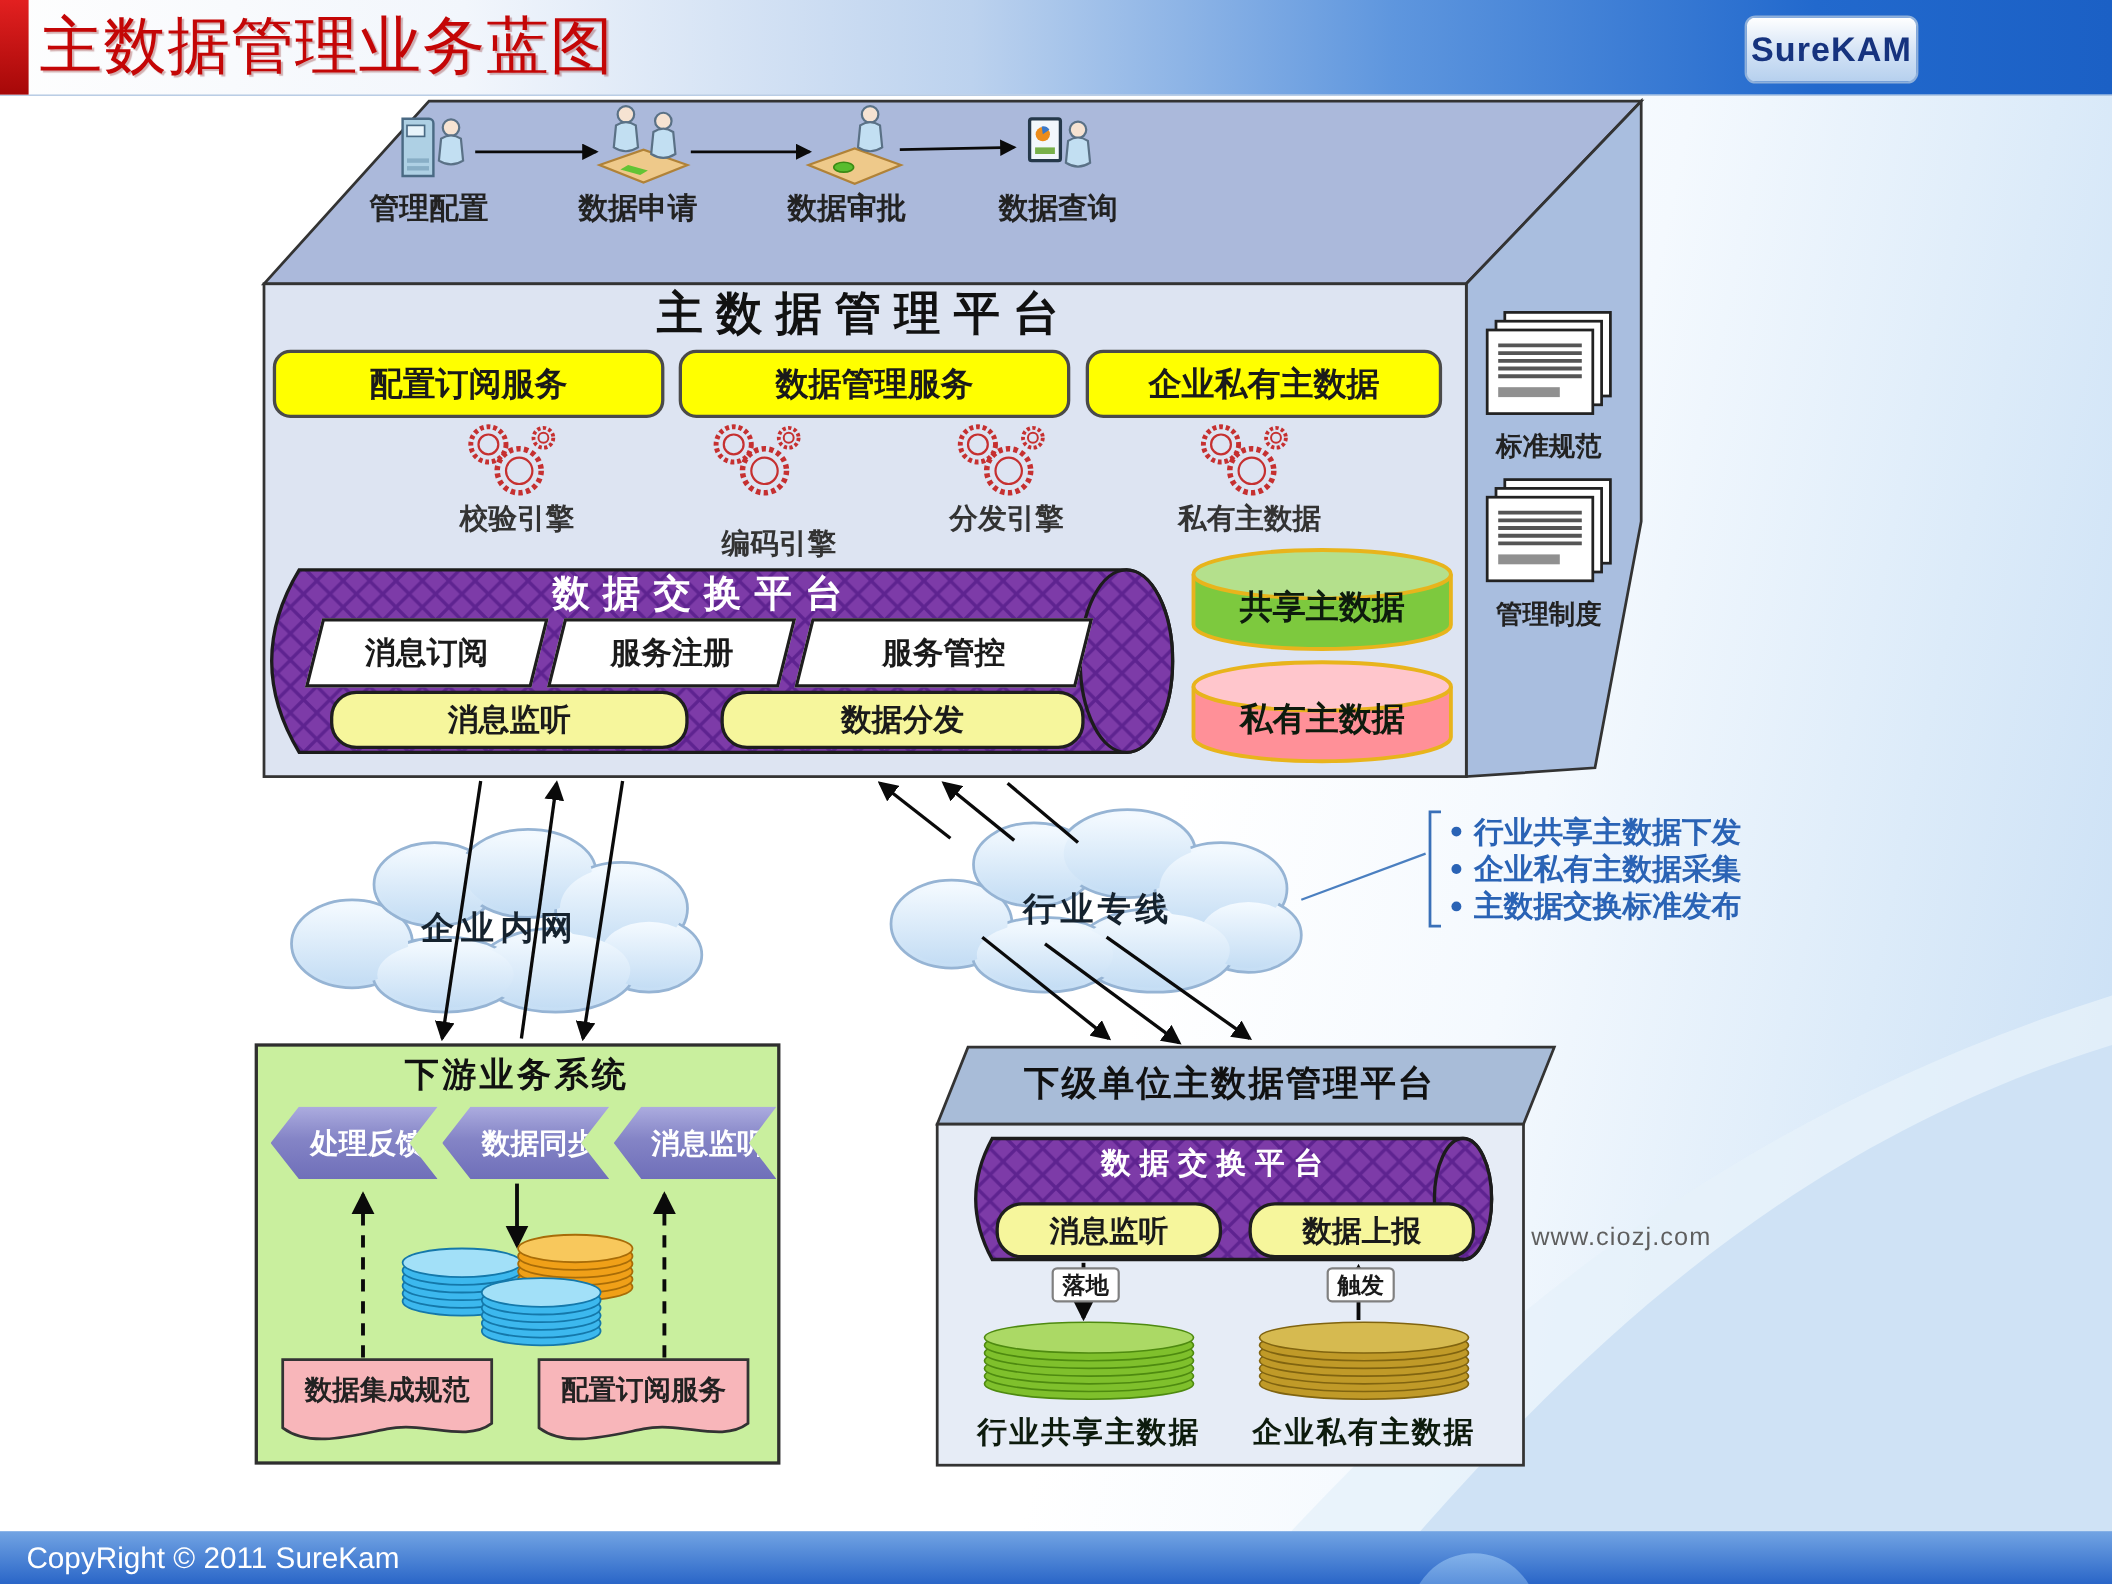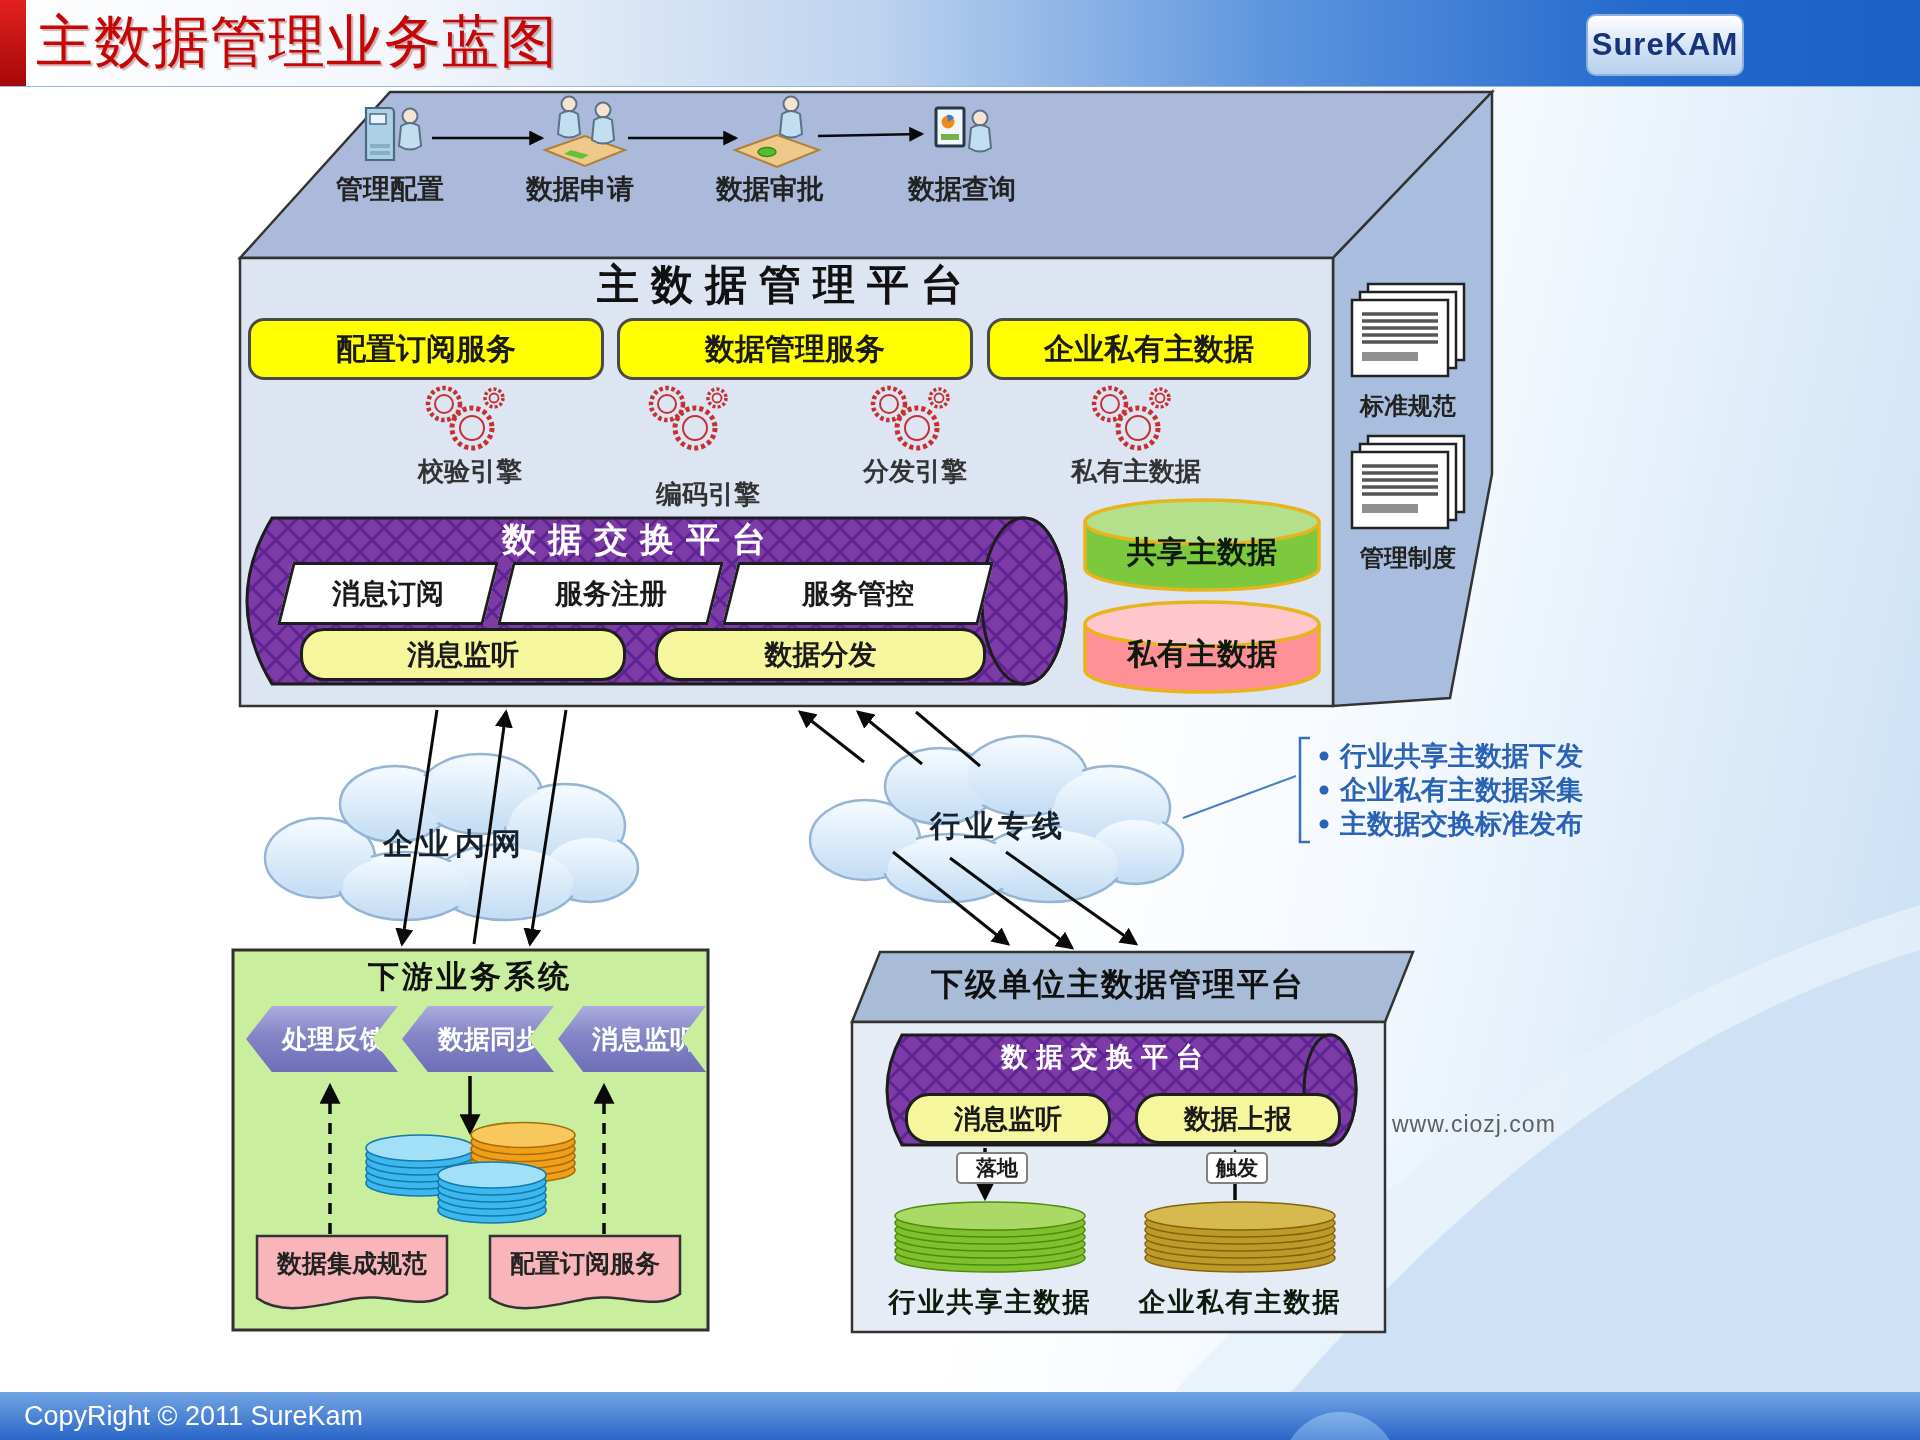--- a/index.html
+++ b/index.html
@@ -337,21 +337,21 @@
   <div class="lbl chev" style="left:246px;top:1006px;width:152px;height:66px;">处理反馈</div>
   <div class="lbl chev" style="left:402px;top:1006px;width:152px;height:66px;">数据同步</div>
   <div class="lbl chev" style="left:558px;top:1006px;width:148px;height:66px;">消息监听</div>
   <div class="lbl pinklbl" style="left:262px;top:1248px;width:180px;height:30px;">数据集成规范</div>
   <div class="lbl pinklbl" style="left:495px;top:1248px;width:180px;height:30px;">配置订阅服务</div>
 
   <div class="lbl sotitle" style="left:868px;top:966px;width:500px;height:38px;">下级单位主数据管理平台</div>
   <div class="lbl extitle2" style="left:866px;top:1042px;width:480px;height:30px;">数据交换平台</div>
   <div class="lbl pill" style="left:905px;top:1093px;width:200px;height:45px;font-size:27px;">消息监听</div>
   <div class="lbl pill" style="left:1135px;top:1093px;width:200px;height:45px;font-size:27px;">数据上报</div>
-  <div class="lbl tag" style="left:956px;top:1152px;width:58px;height:28px;padding-left:10px;">落地</div>
+  <div class="lbl tag" style="left:956px;top:1152px;width:58px;height:28px;">落地</div>
   <div class="lbl tag" style="left:1206px;top:1152px;width:58px;height:28px;">触发</div>
   <div class="lbl store2" style="left:860px;top:1286px;width:260px;height:32px;">行业共享主数据</div>
   <div class="lbl store2" style="left:1110px;top:1286px;width:260px;height:32px;">企业私有主数据</div>
 
   <div class="lbl wm-url" style="left:1392px;top:1110px;width:240px;height:28px;">www.ciozj.com</div>
 
   <div class="footer"></div>
   <div class="fcirc"></div>
   <div class="footer-text">CopyRight © 2011 SureKam</div>
 

